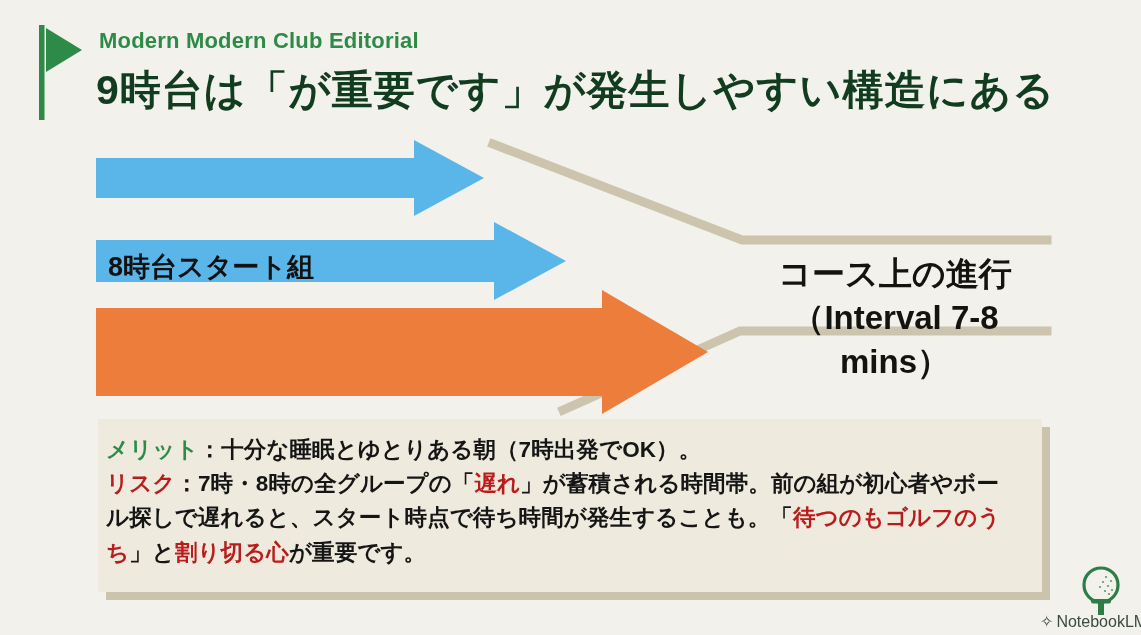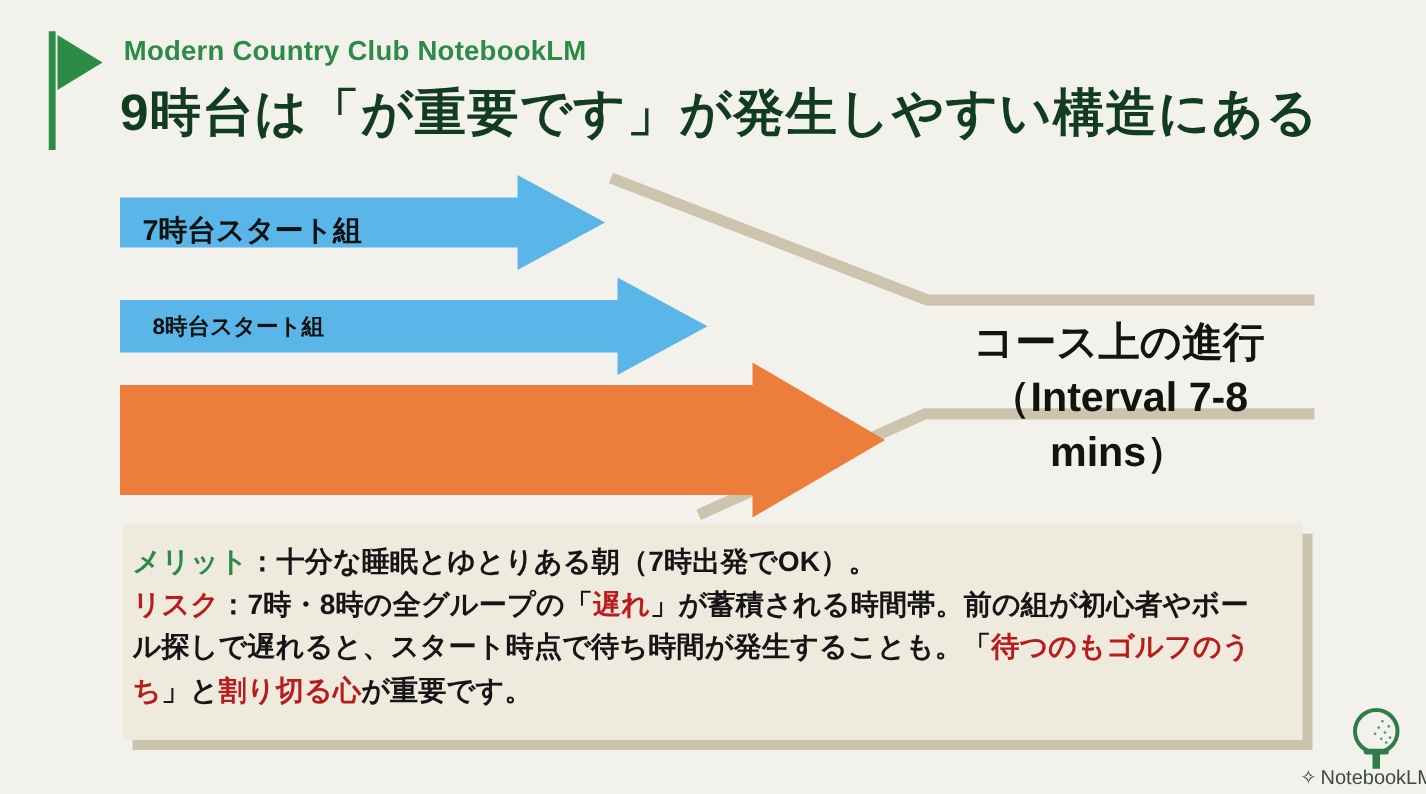--- a/index.html
+++ b/index.html
@@ -30,21 +30,21 @@
   
   .arrow{position:absolute;}
   .arrow svg{display:block;}
   .arrow-label{
     position:absolute;color:#111;font-weight:bold;
     white-space:pre;line-height:1.28;
   }
   #arrow1{left:96px;top:140px;}
   #arrow1 .arrow-label{left:18px;top:30px;font-size:23px;}
   #arrow2{left:96px;top:222px;}
-  #arrow2 .arrow-label{left:26px;top:28px;font-size:18px;}
+  #arrow2 .arrow-label{left:12px;top:28px;font-size:27px;}
   #arrow3{left:96px;top:290px;}
   #arrow3 .arrow-label{left:18px;top:24px;font-size:24px;}
 
   
   .funnel-caption{
     position:absolute;left:745px;top:252px;width:300px;
     text-align:center;color:#14140f;font-weight:bold;
     font-size:33px;line-height:1.34;
   }
 
@@ -80,33 +80,32 @@
 
 <div id="stage">
 
   <div class="flag-icon">
     <svg width="60" height="102" viewBox="0 0 60 102">
       <rect x="9" y="5" width="5.5" height="95" fill="#2e8b47"></rect>
       <polygon points="16,8 52,30 16,52" fill="#2e8b47"></polygon>
     </svg>
   </div>
 
-  <div class="eyebrow">Modern Country Club NotebookLM</div>
+  <div class="eyebrow">Modern Modern Club Editorial</div>
   <div class="headline">9時台は「が重要です」が発生しやすい構造にある</div>
 
   <svg class="funnel" viewBox="0 0 1141 635">
     <polyline points="493,144 742,240 1047,240" fill="none" stroke="#cdc4ad" stroke-width="9" stroke-linecap="square" stroke-linejoin="miter"></polyline>
     <polyline points="563,410 740,331 1047,331" fill="none" stroke="#cdc4ad" stroke-width="9" stroke-linecap="square" stroke-linejoin="miter"></polyline>
   </svg>
 
   <div class="arrow" id="arrow1">
     <svg width="390" height="76" viewBox="0 0 390 76">
       <polygon points="0,18 318,18 318,0 388,38 318,76 318,58 0,58" fill="#5ab6e8"></polygon>
     </svg>
-    <span class="arrow-label">7時台スタート組</span>
   </div>
 
   <div class="arrow" id="arrow2">
     <svg width="472" height="78" viewBox="0 0 472 78">
       <polygon points="0,18 398,18 398,0 470,39 398,78 398,60 0,60" fill="#5ab6e8"></polygon>
     </svg>
     <span class="arrow-label">8時台スタート組</span>
   </div>
 
   <div class="arrow" id="arrow3">

